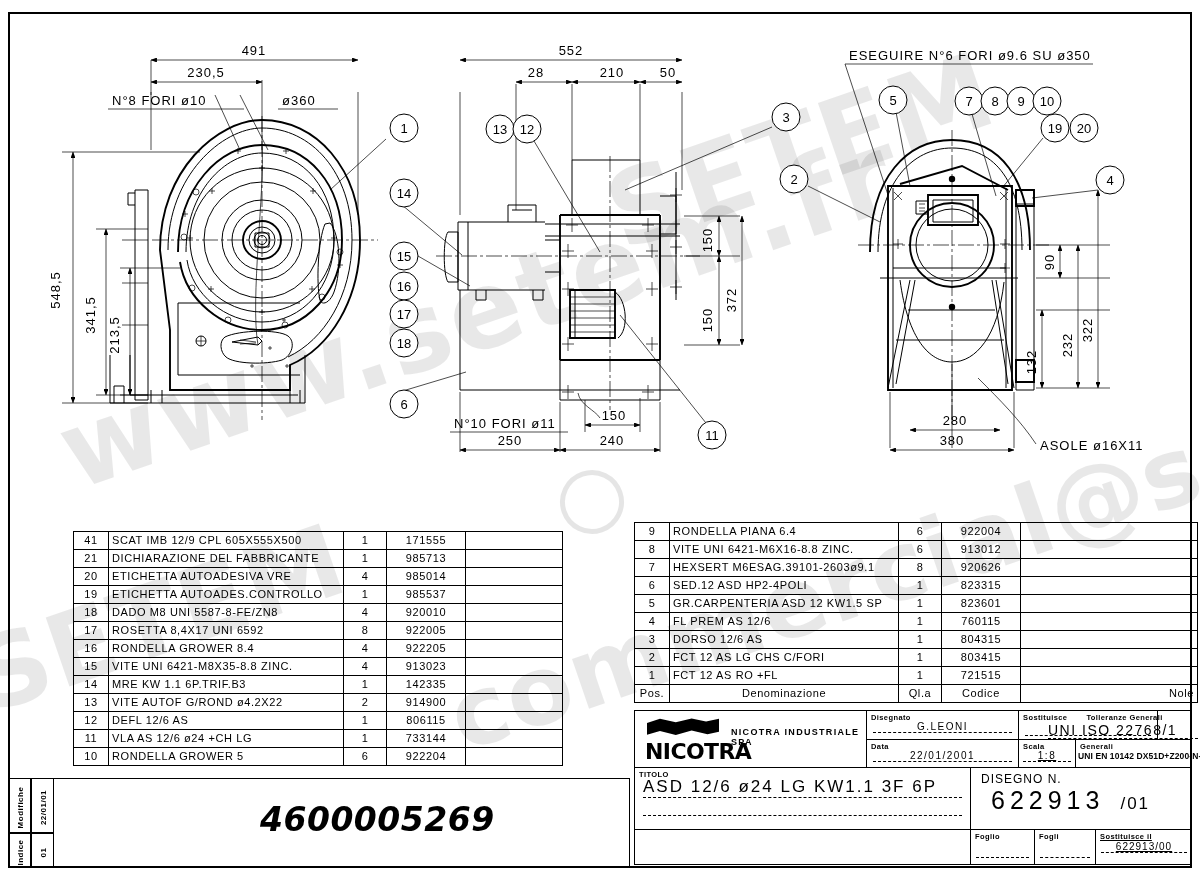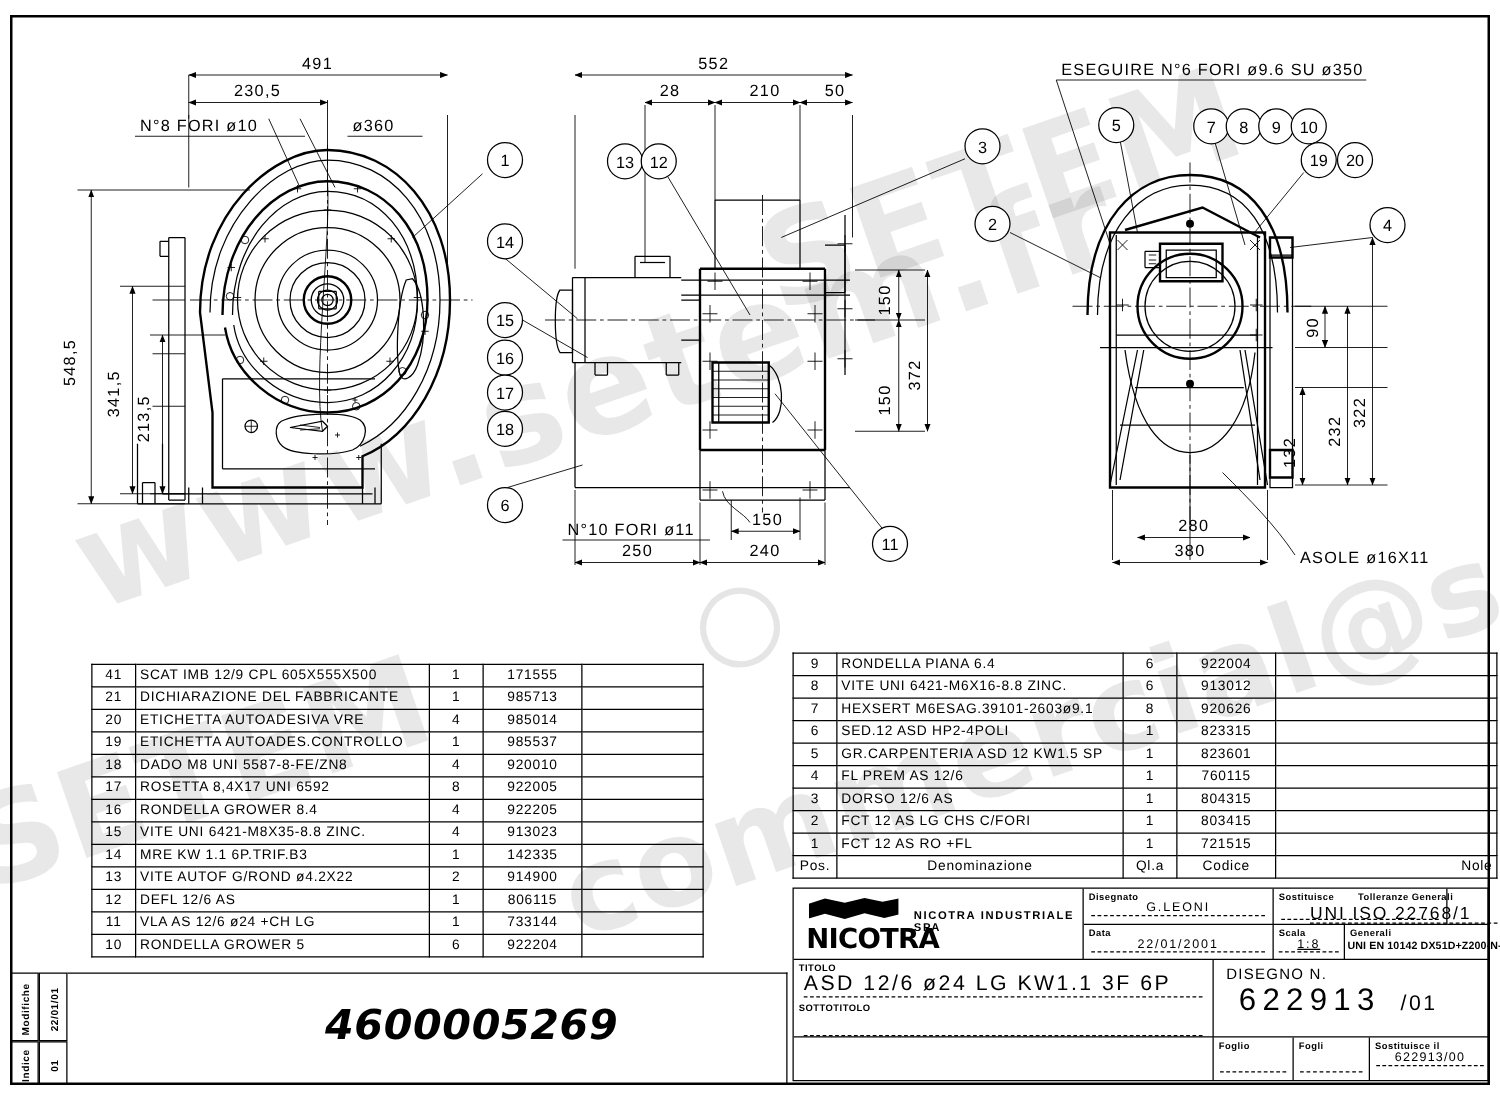--- a/index.html
+++ b/index.html
@@ -672,41 +672,40 @@
       <div class="val dash" style="margin:-1px 4px 0 4px;text-decoration:underline;">1:8</div>
     </div>
     <div class="tb" style="left:441px;top:29px;width:116px;height:28px;border-bottom:1.4px solid #000;">
       <div class="lbl">Generali</div>
       <div style="font-size:8.5px;font-weight:bold;letter-spacing:.1px;padding-left:2px;white-space:nowrap;">UNI EN 10142 DX51D+Z200-N-A-C-O</div>
     </div>
 
     <div class="tb" style="left:0;top:57px;width:336px;height:62px;border-right:1.4px solid #000;border-bottom:1px solid #000;">
       <div class="lbl">TITOLO</div>
       <div class="val dash" style="margin:-2px 8px 0 8px;text-align:left;font-size:17px;letter-spacing:2px;">ASD 12/6 ø24 LG KW1.1 3F 6P</div>
-      <div class="lbl" style="padding-top:4px;">SOTTOTITOLO</div>
       <div class="val dash" style="margin:4px 8px 0 8px;min-height:13px;"></div>
     </div>
     <div class="tb" style="left:336px;top:57px;width:221px;height:62px;border-bottom:1px solid #000;">
       <div style="font-size:12px;letter-spacing:1px;padding:4px 0 0 10px;">DISEGNO N.</div>
       <div style="display:flex;align-items:baseline;padding-left:20px;text-align:center;">
         <span style="font-size:25px;letter-spacing:5px;">622913</span>
         <span style="font-size:17px;letter-spacing:2px;padding-left:16px;">/01</span>
       </div>
     </div>
 
     <div class="tb" style="left:0;top:119px;width:336px;height:34px;border-right:1.4px solid #000;"></div>
     <div class="tb" style="left:336px;top:119px;width:64px;height:34px;border-right:1px solid #000;">
       <div class="lbl">Foglio</div>
       <div class="val dash" style="margin:4px 5px 0 5px;min-height:12px;"></div>
     </div>
     <div class="tb" style="left:400px;top:119px;width:61px;height:34px;border-right:1px solid #000;">
       <div class="lbl">Fogli</div>
       <div class="val dash" style="margin:4px 5px 0 5px;min-height:12px;"></div>
     </div>
-    <div class="tb" style="left:461px;top:119px;width:96px;height:34px;">
+    <div class="tb" style="left:461px;top:119px;width:96px;height:34px;text-decoration:underline;">
       <div class="lbl">Sostituisce il</div>
       <div class="val dash" style="margin:0 5px 0 5px;font-size:10px;letter-spacing:1px;">622913/00</div>
     </div>
   </div>
 
   <div id="rev">
     <div class="revcell" style="left:0;top:0;width:23px;height:55px;">
       <div class="vtxt" style="position:absolute;left:-16px;top:24px;width:55px;text-align:center;">Modifiche</div>
     </div>
     <div class="revcell" style="left:23px;top:0;width:23px;height:55px;">

